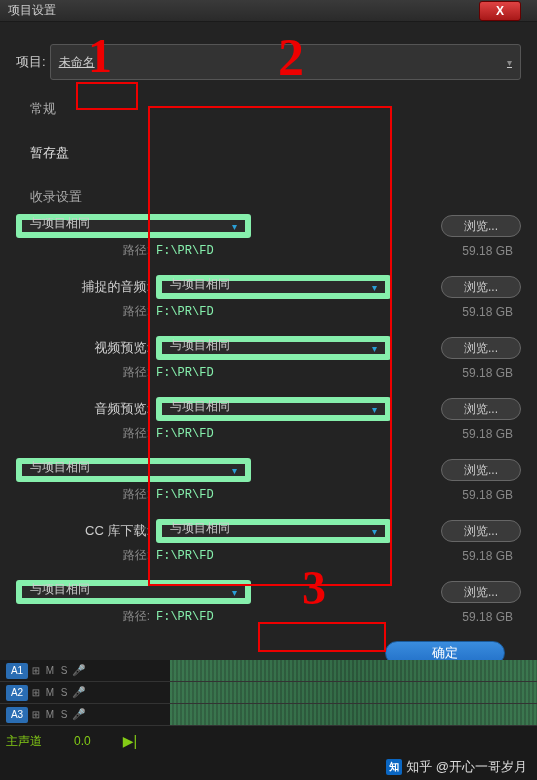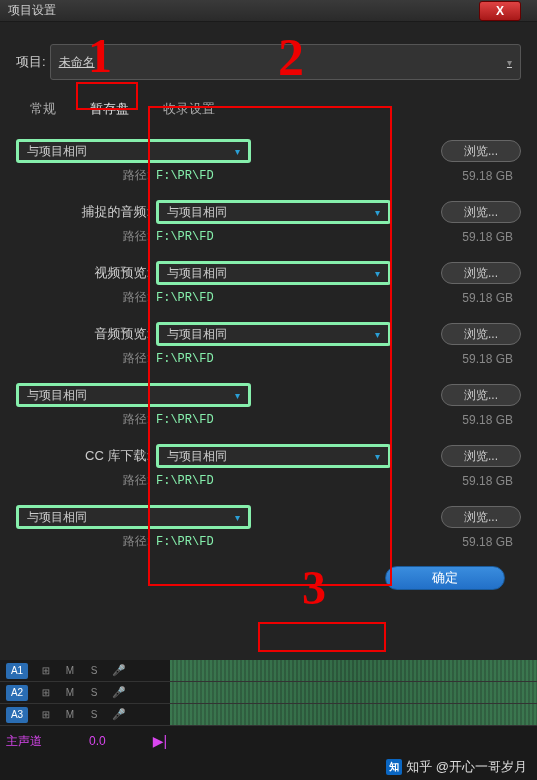--- a/index.html
+++ b/index.html
@@ -5,44 +5,44 @@
 * { margin: 0; padding: 0; box-sizing: border-box; font-family: "Microsoft YaHei", Arial, sans-serif; }
 body { width: 537px; height: 780px; background: #232323; overflow: hidden; position: relative; }
 .titlebar { height: 22px; background: linear-gradient(#3a3a3a, #2a2a2a); display: flex; align-items: center; justify-content: space-between; padding: 0 12px 0 8px; border-bottom: 1px solid #1a1a1a; }
 .titlebar-text { color: #ccc; font-size: 12px; }
 .close-btn { width: 42px; height: 20px; background: linear-gradient(#e04343, #a81818); border-radius: 3px; display: flex; align-items: center; justify-content: center; color: #fff; font-size: 12px; font-weight: bold; margin-right: 4px; cursor: pointer; border: 1px solid #600; }
 .dialog-body { padding: 12px 16px; }
 .proj-row { display: flex; align-items: center; margin: 10px 0 16px 0; }
 .proj-label { color: #ccc; font-size: 13px; margin-right: 4px; }
 .proj-dd { flex: 1; height: 36px; background: #333; border: 1px solid #555; border-radius: 3px; display: flex; align-items: center; justify-content: space-between; padding: 2px 8px; color: #ccc; font-size: 12px; cursor: pointer; text-decoration: underline; }
 .proj-dd .chev { color: #888; font-size: 10px; }
-.tabs { display: flex; gap: 18px; margin: 8px 0 17px 6px; }
+.tabs { display: flex; gap: 18px; margin: 8px 0 4px 6px; flex-direction: column; }
 .tab { color: #aaa; font-size: 13px; padding: 4px 8px; cursor: pointer; }
 .tab.active { color: #ddd; }
 .setting-row { display: flex; align-items: center; margin: 4px 0; }
 .setting-label { width: 140px; text-align: right; color: #ccc; font-size: 13px; padding-right: 6px; }
-.setting-dd { width: 235px; height: 24px; background: #2a2a2a; border: 3px solid #86efac; border-radius: 3px; display: flex; align-items: center; justify-content: space-between; padding: 0 8px; color: #ccc; font-size: 12px; cursor: pointer; }
+.setting-dd { width: 235px; height: 24px; background: #2a2a2a; border: 6px solid #86efac; border-radius: 3px; display: flex; align-items: flex-end; justify-content: space-between; padding: 0 8px; color: #ccc; font-size: 12px; cursor: pointer; }
 .setting-dd .chev { color: #2a9fd6; font-size: 10px; }
 .browse-btn { width: 80px; height: 22px; margin-left: auto; background: #3a3a3a; border: 1px solid #666; border-radius: 11px; color: #ccc; font-size: 12px; display: flex; align-items: center; justify-content: center; cursor: pointer; }
 .path-row { display: flex; align-items: center; margin: 2px 0 16px 0; font-size: 12px; }
 .path-label { width: 140px; text-align: right; color: #888; padding-right: 6px; }
 .path-val { color: #86efac; font-family: Liberation Mono, monospace; }
 .size-val { margin-left: auto; color: #888; padding-right: 8px; }
 .footer-btns { display: flex; justify-content: flex-end; gap: 14px; margin: 6px 16px 0 0; }
 .ok-btn { width: 120px; height: 24px; background: linear-gradient(#3a8dde, #2270c8); border: 1px solid #1a5a9a; border-radius: 12px; color: #fff; font-size: 13px; display: flex; align-items: center; justify-content: center; cursor: pointer; }
 .cancel-btn { width: 120px; height: 24px; background: #3a3a3a; border: 1px solid #666; border-radius: 12px; color: #ccc; font-size: 13px; display: flex; align-items: center; justify-content: center; cursor: pointer; }
 .timeline { position: absolute; bottom: 0; left: 0; right: 0; height: 120px; background: #1a1a1a; }
 .track { height: 22px; display: flex; align-items: center; border-bottom: 1px solid #333; }
-.track-head { width: 170px; display: flex; align-items: center; gap: 12px; padding-left: 6px; }
+.track-head { width: 170px; display: flex; align-items: center; gap: 2px; padding-left: 6px; }
 .track-badge { width: 22px; height: 16px; background: #2a6db3; color: #fff; font-size: 10px; display: flex; align-items: center; justify-content: center; border-radius: 2px; }
 .track-ctrl { color: #888; font-size: 10px; cursor: pointer; width: 12px; text-align: center; }
 .mic-icon { color: #888; font-size: 11px; }
 .track-content { flex: 1; height: 100%; background: repeating-linear-gradient(90deg, #2a5e3a 0 2px, #1e4028 2px 4px); position: relative; overflow: hidden; }
 .track-wave { position: absolute; inset: 0; background: linear-gradient(90deg, rgba(100,180,130,.6) 0%, rgba(80,150,110,.5) 50%, rgba(100,180,130,.6) 100%); opacity: 0.5; }
-.master-row { height: 30px; display: flex; align-items: center; padding-left: 6px; color: #d946ef; font-size: 12px; gap: 47px; }
+.master-row { height: 30px; display: flex; align-items: center; padding-left: 6px; color: #84cc16; font-size: 12px; gap: 32px; }
 .play-icon { font-size: 14px; cursor: pointer; }
 .watermark { position: absolute; bottom: 4px; right: 10px; color: #ddd; font-size: 13px; display: flex; align-items: center; gap: 4px; }
 .zhihu-icon { width: 16px; height: 16px; background: #0a66c2; color: #fff; font-size: 10px; display: flex; align-items: center; justify-content: center; border-radius: 2px; font-weight: bold; }
 
 .anno-1 { position: absolute; left: 76px; top: 82px; width: 62px; height: 28px; border: 2px solid #e00; pointer-events: none; }
 .anno-1-num { position: absolute; left: 88px; top: 28px; color: #e00; font-size: 48px; font-weight: bold; font-family: serif; pointer-events: none; }
 .anno-2 { position: absolute; left: 148px; top: 106px; width: 244px; height: 480px; border: 2px solid #e00; pointer-events: none; }
 .anno-2-num { position: absolute; left: 278px; top: 28px; color: #e00; font-size: 52px; font-weight: bold; font-family: serif; pointer-events: none; }
 .anno-3 { position: absolute; left: 258px; top: 622px; width: 128px; height: 30px; border: 2px solid #e00; pointer-events: none; }
 .anno-3-num { position: absolute; left: 302px; top: 560px; color: #e00; font-size: 48px; font-weight: bold; font-family: serif; pointer-events: none; }

